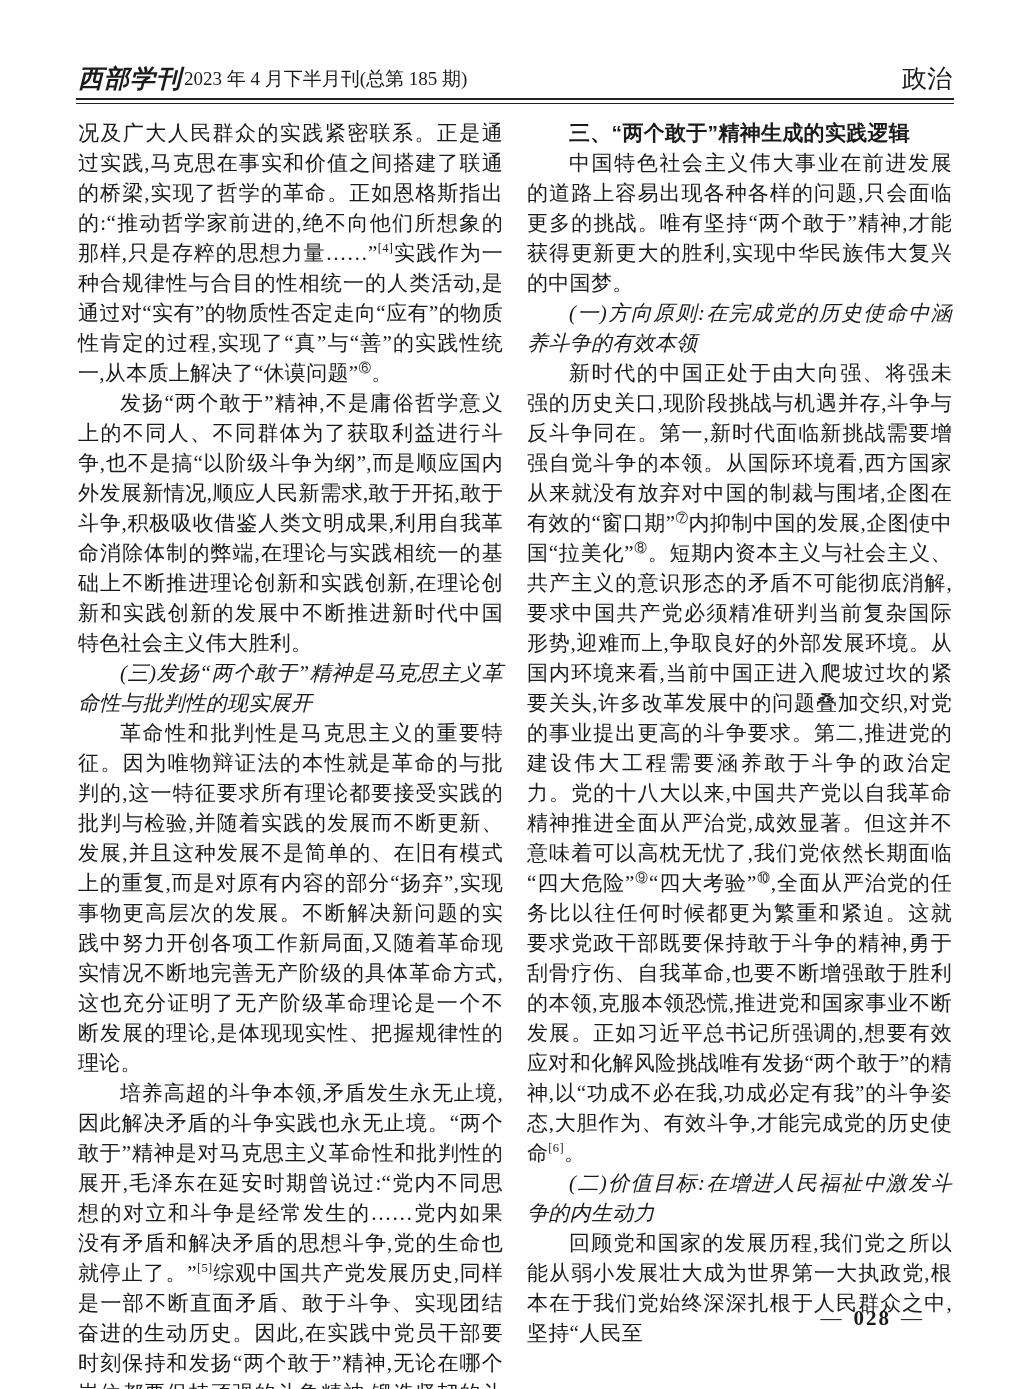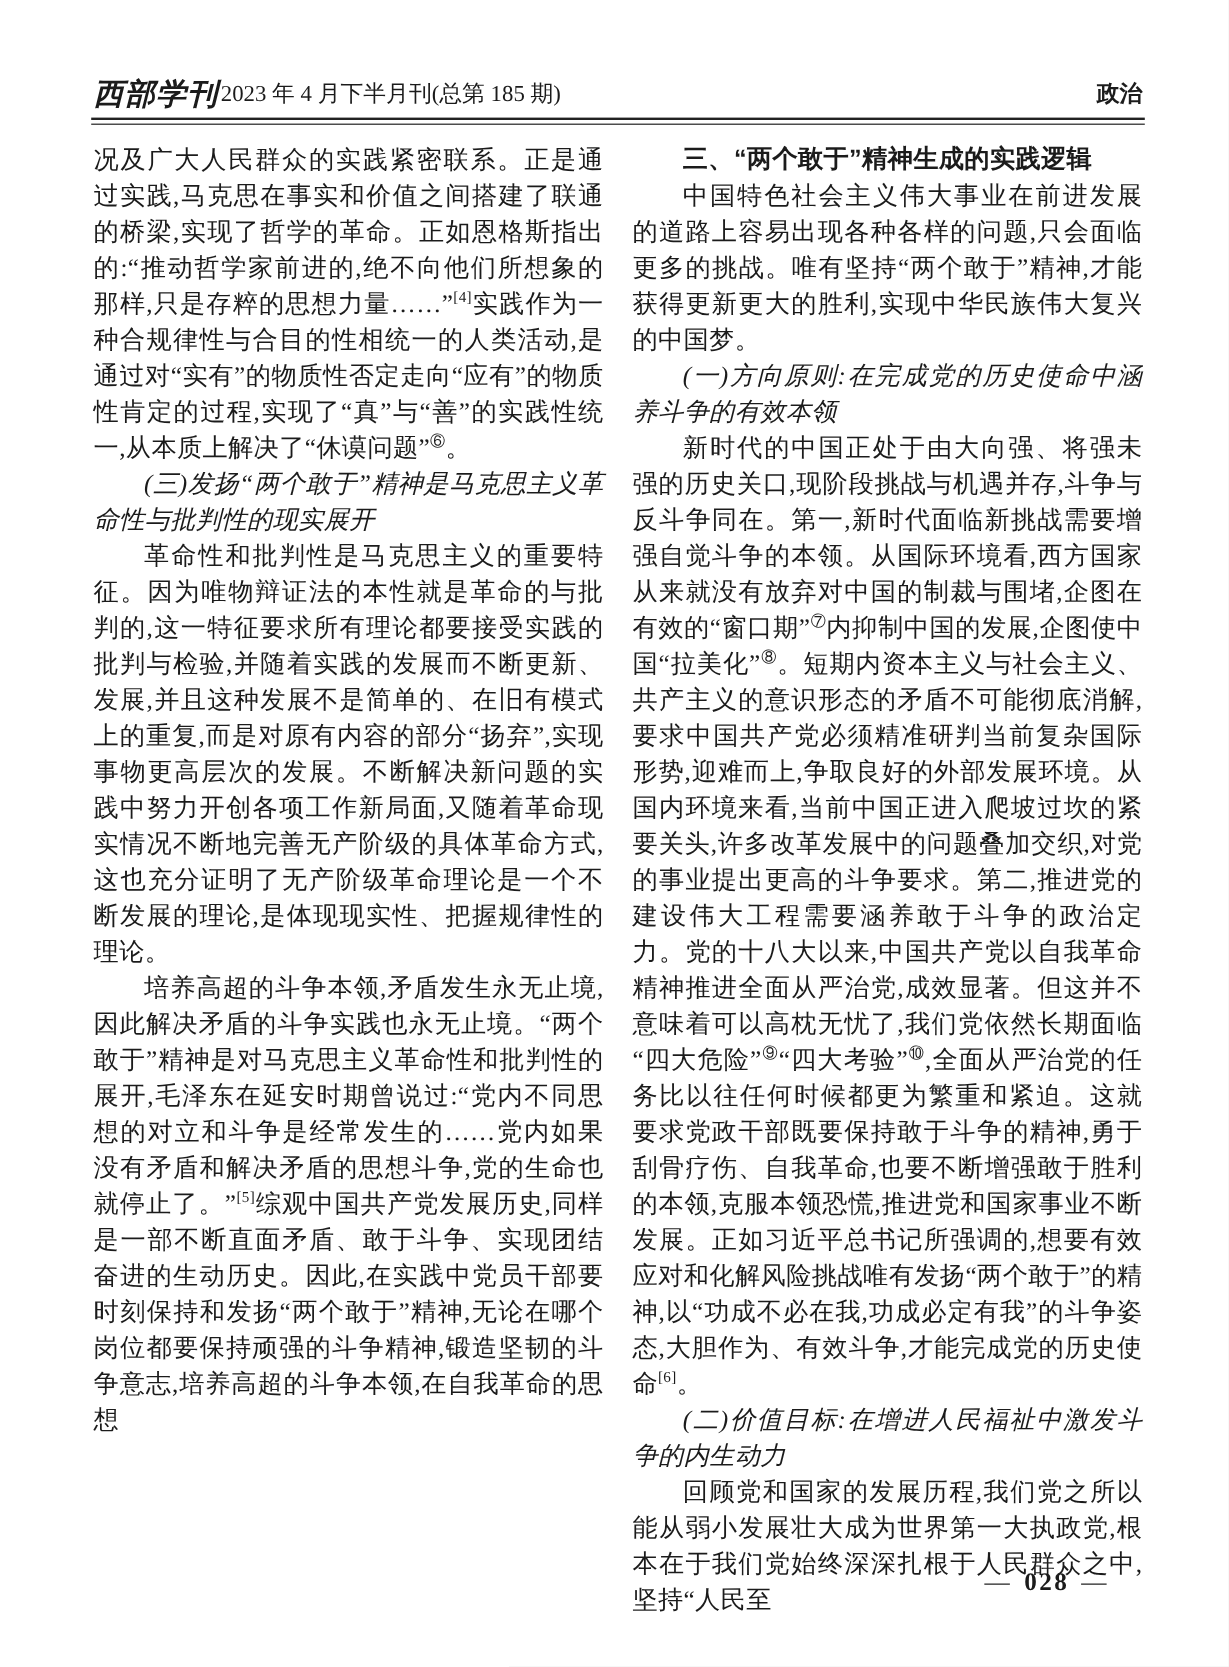--- a/index.html
+++ b/index.html
@@ -17,21 +17,21 @@
     display:flex;justify-content:space-between;
     font-size:19px;font-weight:bold;line-height:26px;
   }
   .header-left{display:flex;align-items:flex-end;gap:2px;}
   .journal-logo{
     font-size:25px;font-weight:900;font-style:italic;
     letter-spacing:1px;line-height:26px;
     font-family:"DejaVu Serif","Liberation Serif",serif;
   }
   .issue-info{font-size:19px;font-weight:normal;}
-  .section-label{font-size:19px;font-weight:bold;}
+  .section-label{font-size:25px;font-weight:normal;}
   .header-rule{
     position:absolute;top:98px;left:76px;right:70px;
     height:3px;
     border-top:2px solid #222;
     border-bottom:1px solid #222;
   }
   .columns{
     position:absolute;top:118px;left:78px;right:72px;
     display:flex;gap:24px;
   }
@@ -77,20 +77,21 @@
       <span class="issue-info">2023 年 4 月下半月刊(总第 185 期)</span>
     </div>
     <div class="section-label">政治</div>
   </div>
 
   <div class="header-rule"></div>
 
   <div class="columns">
     <div class="col" id="col-left">
         <p class="body"><span>况及广大人民群众的实践紧密联系。正是通过实践,马克思在事实和价值之间搭建了联通的桥梁,实现了哲学的革命。正如恩格斯指出的:“推动哲学家前进的,绝不向他们所想象的那样,只是存粹的思想力量……”</span><sup>[4]</sup><span>实践作为一种合规律性与合目的性相统一的人类活动,是通过对“实有”的物质性否定走向“应有”的物质性肯定的过程,实现了“真”与“善”的实践性统一,从本质上解决了“休谟问题”</span><sup>⑥</sup><span>。</span></p>
+        <p class="body indent"><span>发扬“两个敢于”精神,不是庸俗哲学意义上的不同人、不同群体为了获取利益进行斗争,也不是搞“以阶级斗争为纲”,而是顺应国内外发展新情况,顺应人民新需求,敢于开拓,敢于斗争,积极吸收借鉴人类文明成果,利用自我革命消除体制的弊端,在理论与实践相统一的基础上不断推进理论创新和实践创新,在理论创新和实践创新的发展中不断推进新时代中国特色社会主义伟大胜利。</span></p>
         <p class="heading-kaiti indent"><span>(三)发扬“两个敢于”精神是马克思主义革命性与批判性的现实展开</span></p>
         <p class="body indent"><span>革命性和批判性是马克思主义的重要特征。因为唯物辩证法的本性就是革命的与批判的,这一特征要求所有理论都要接受实践的批判与检验,并随着实践的发展而不断更新、发展,并且这种发展不是简单的、在旧有模式上的重复,而是对原有内容的部分“扬弃”,实现事物更高层次的发展。不断解决新问题的实践中努力开创各项工作新局面,又随着革命现实情况不断地完善无产阶级的具体革命方式,这也充分证明了无产阶级革命理论是一个不断发展的理论,是体现现实性、把握规律性的理论。</span></p>
         <p class="body indent"><span>培养高超的斗争本领,矛盾发生永无止境,因此解决矛盾的斗争实践也永无止境。“两个敢于”精神是对马克思主义革命性和批判性的展开,毛泽东在延安时期曾说过:“党内不同思想的对立和斗争是经常发生的……党内如果没有矛盾和解决矛盾的思想斗争,党的生命也就停止了。”</span><sup>[5]</sup><span>综观中国共产党发展历史,同样是一部不断直面矛盾、敢于斗争、实现团结奋进的生动历史。因此,在实践中党员干部要时刻保持和发扬“两个敢于”精神,无论在哪个岗位都要保持顽强的斗争精神,锻造坚韧的斗争意志,培养高超的斗争本领,在自我革命的思想</span></p>
       </div>
     <div class="col" id="col-right">
         <p class="heading-bold indent"><span>三、“两个敢于”精神生成的实践逻辑</span></p>
         <p class="body indent"><span>中国特色社会主义伟大事业在前进发展的道路上容易出现各种各样的问题,只会面临更多的挑战。唯有坚持“两个敢于”精神,才能获得更新更大的胜利,实现中华民族伟大复兴的中国梦。</span></p>
         <p class="heading-kaiti indent"><span>(一)方向原则:在完成党的历史使命中涵养斗争的有效本领</span></p>
         <p class="body indent"><span>新时代的中国正处于由大向强、将强未强的历史关口,现阶段挑战与机遇并存,斗争与反斗争同在。第一,新时代面临新挑战需要增强自觉斗争的本领。从国际环境看,西方国家从来就没有放弃对中国的制裁与围堵,企图在有效的“窗口期”</span><sup>⑦</sup><span>内抑制中国的发展,企图使中国“拉美化”</span><sup>⑧</sup><span>。短期内资本主义与社会主义、共产主义的意识形态的矛盾不可能彻底消解,要求中国共产党必须精准研判当前复杂国际形势,迎难而上,争取良好的外部发展环境。从国内环境来看,当前中国正进入爬坡过坎的紧要关头,许多改革发展中的问题叠加交织,对党的事业提出更高的斗争要求。第二,推进党的建设伟大工程需要涵养敢于斗争的政治定力。党的十八大以来,中国共产党以自我革命精神推进全面从严治党,成效显著。但这并不意味着可以高枕无忧了,我们党依然长期面临“四大危险”</span><sup>⑨</sup><span>“四大考验”</span><sup>⑩</sup><span>,全面从严治党的任务比以往任何时候都更为繁重和紧迫。这就要求党政干部既要保持敢于斗争的精神,勇于刮骨疗伤、自我革命,也要不断增强敢于胜利的本领,克服本领恐慌,推进党和国家事业不断发展。正如习近平总书记所强调的,想要有效应对和化解风险挑战唯有发扬“两个敢于”的精神,以“功成不必在我,功成必定有我”的斗争姿态,大胆作为、有效斗争,才能完成党的历史使命</span><sup>[6]</sup><span>。</span></p>
         <p class="heading-kaiti indent"><span>(二)价值目标:在增进人民福祉中激发斗争的内生动力</span></p>

